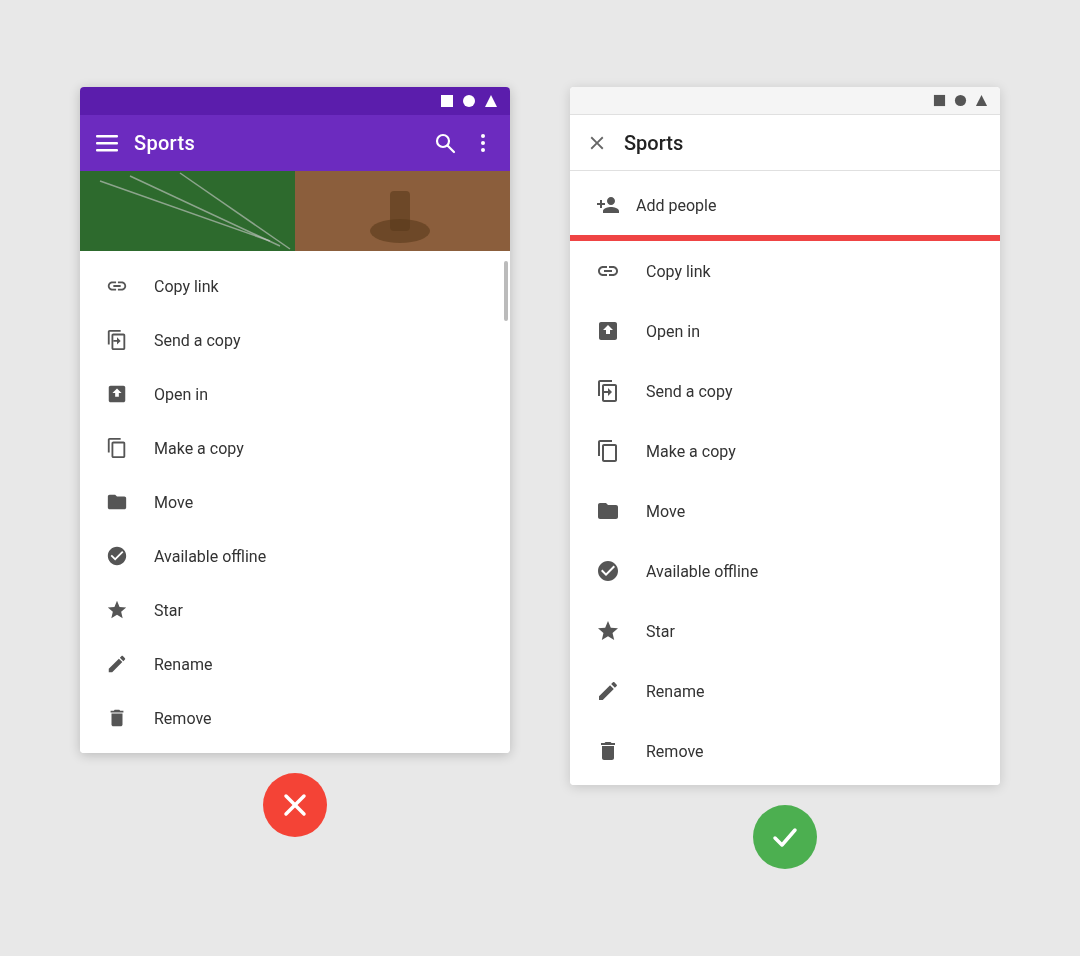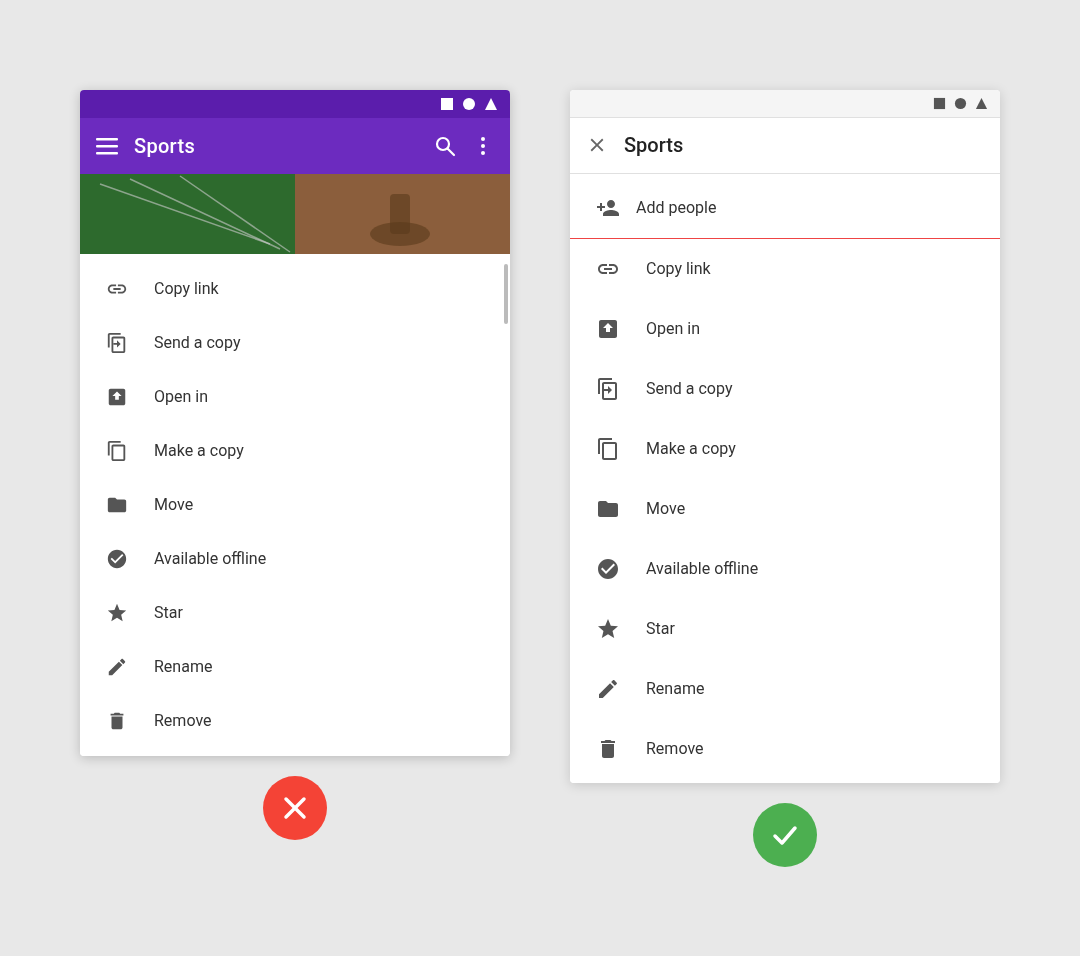--- a/index.html
+++ b/index.html
@@ -366,21 +366,21 @@
           <span style="cursor:pointer; color:#666; font-size:22px; display:flex; align-items:center;">
             <svg width="22" height="22" viewBox="0 0 24 24" fill="#666">
                 <path d="M19 6.41L17.59 5 12 10.59 6.41 5 5 6.41 10.59 12 5 17.59 6.41 19 12 13.41 17.59 19 19 17.59 13.41 12z"></path>
               </svg>
           </span>
           <span class="tablet-title">Sports</span>
         </div>
 
         <div class="tablet-menu">
 
-          <div class="tablet-menu-item" style="border-bottom: 1px solid #ef4444; gap: 14px;">
+          <div class="tablet-menu-item" style="border-bottom: 6px solid #ef4444; gap: 14px;">
             <span class="tablet-menu-icon">
               <svg width="24" height="24" viewBox="0 0 24 24" fill="#555">
                   <path d="M15 12c2.21 0 4-1.79 4-4s-1.79-4-4-4-4 1.79-4 4 1.79 4 4 4zm-9-2V7H4v3H1v2h3v3h2v-3h3v-2H6zm9 4c-2.67 0-8 1.34-8 4v2h16v-2c0-2.66-5.33-4-8-4z"></path>
                 </svg>
             </span>
             <span class="tablet-menu-label">Add people</span>
           </div>
 
           <div class="tablet-menu-item">
             <span class="tablet-menu-icon">

